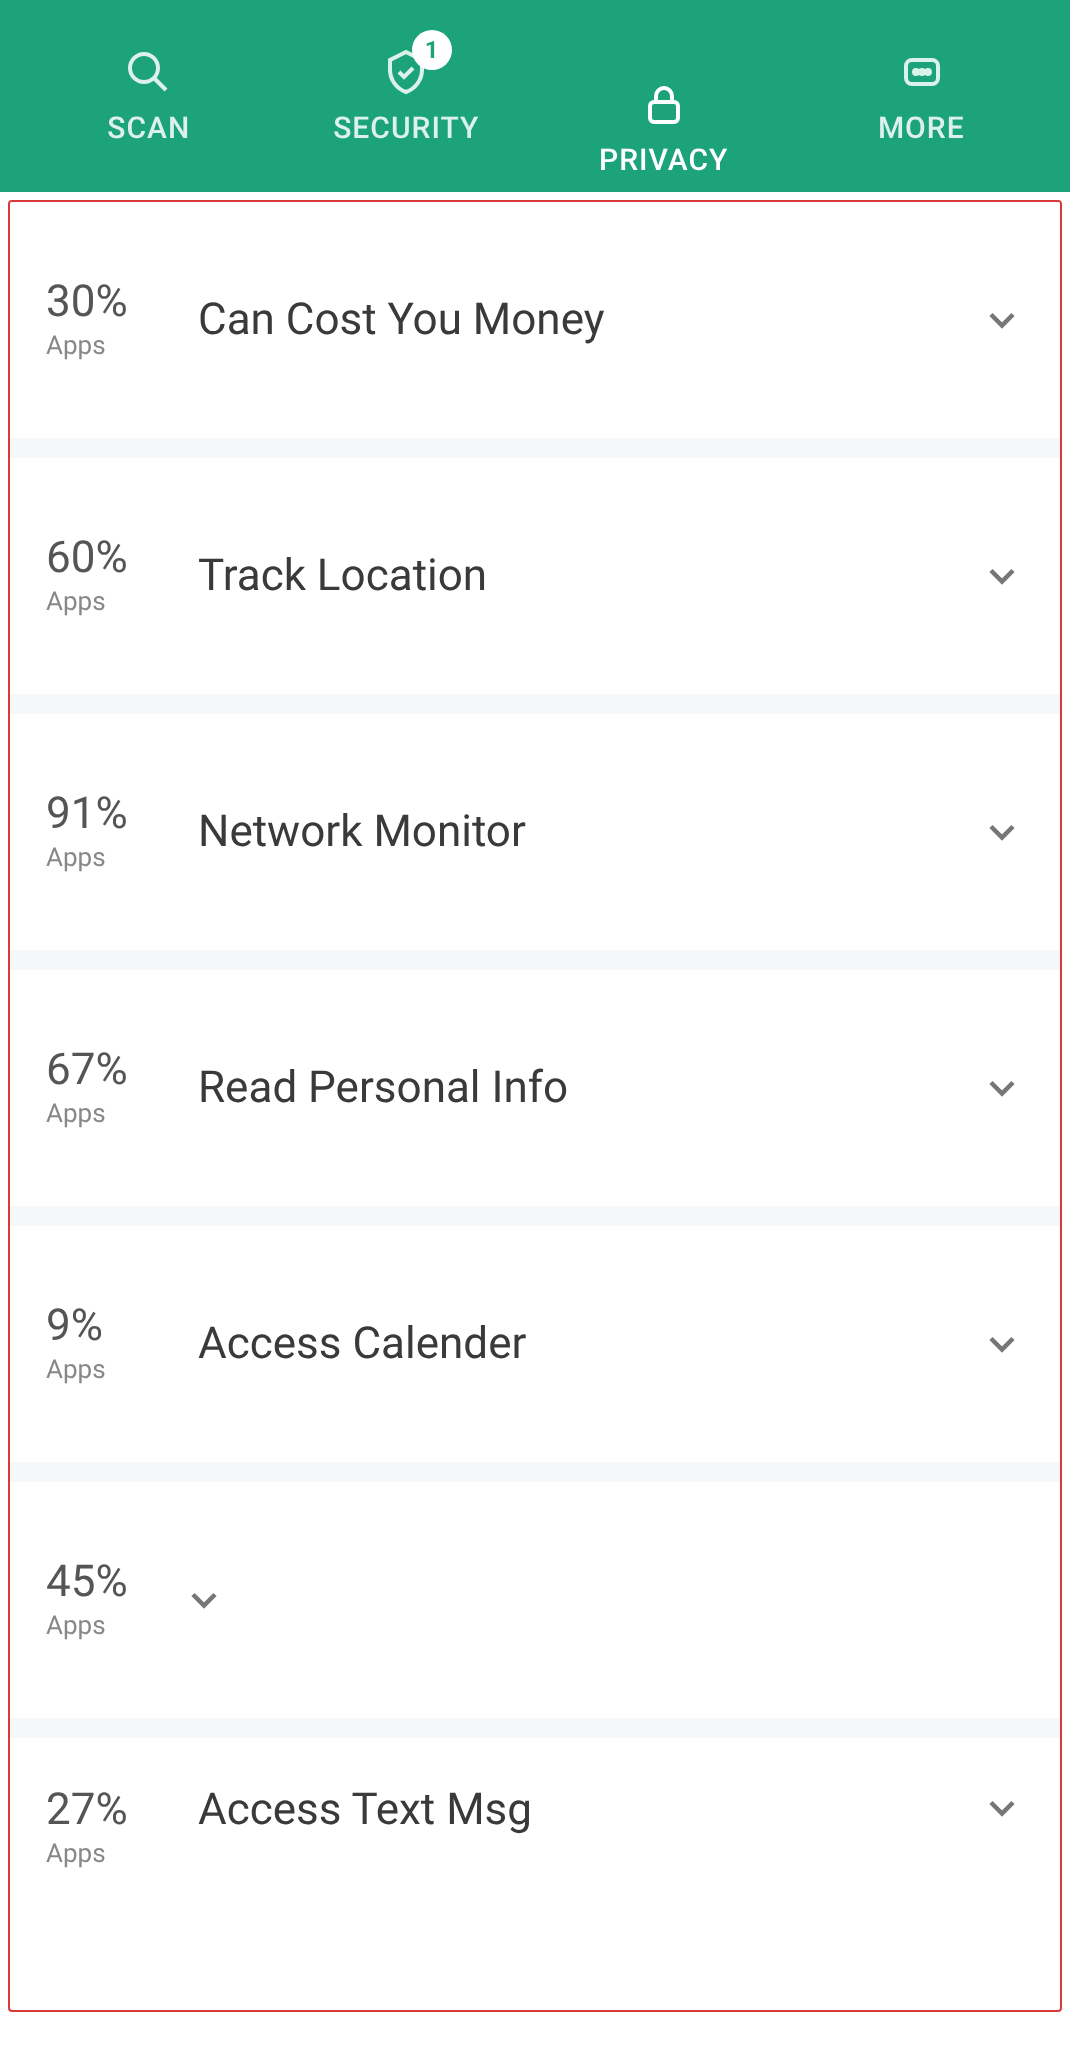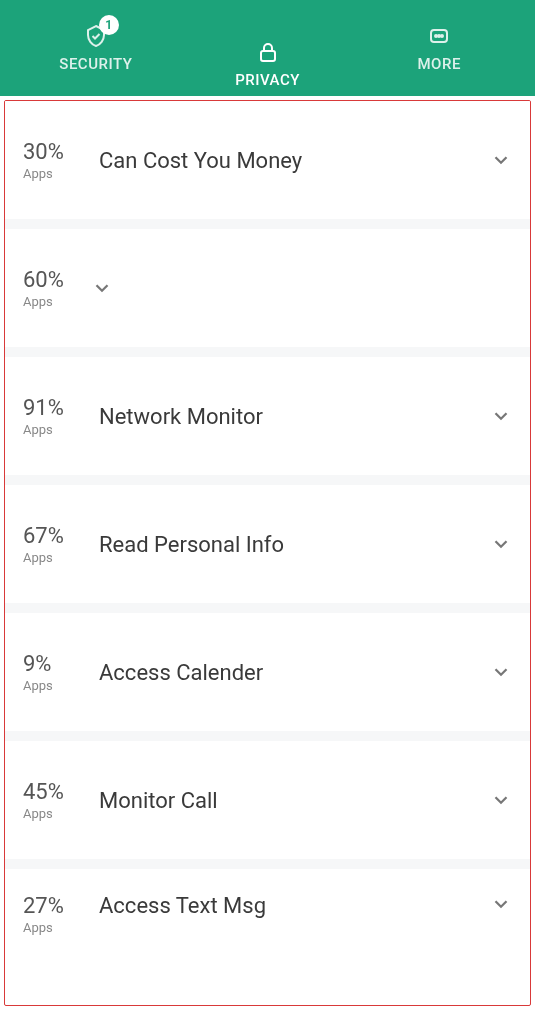--- a/index.html
+++ b/index.html
@@ -112,20 +112,29 @@
       flex-shrink: 0;
       color: #777;
     }
     svg { display: block; }
   </style>
 </head>
 <body>
 
 <div class="header">
 
+  <div class="tab">
+    <span class="icon">
+      <svg width="24" height="24" viewBox="0 0 24 24" fill="none" stroke="#DDF1EB" stroke-width="2">
+        <circle cx="10" cy="10" r="7"></circle>
+          <line x1="15" y1="15" x2="21" y2="21"></line>
+      </svg>
+    </span>
+    <span>SCAN</span>
+  </div>
 
   <div class="tab">
     <span class="icon">
       <svg width="24" height="24" viewBox="0 0 24 24" fill="none" stroke="#DDF1EB" stroke-width="2">
         <path d="M12 2 L20 6 V11 C20 16 16.5 20.5 12 22 C7.5 20.5 4 16 4 11 V6 Z"></path>
         <path d="M8.5 12 L11 14.5 L15.5 10"></path>
       </svg>
       <span class="badge">1</span>
     </span>
     <span>SECURITY</span>
@@ -168,20 +177,21 @@
           <path d="M6 9l6 6 6-6"></path>
         </svg>
     </span>
   </div>
 
   <div class="list-row">
     <div class="pct-col">
       <div class="pct">60%</div>
       <div class="apps">Apps</div>
     </div>
+    <div class="row-title">Track Location</div>
     <span class="chevron">
       <svg width="22" height="22" viewBox="0 0 24 24" fill="none" stroke="#777" stroke-width="2.5">
           <path d="M6 9l6 6 6-6"></path>
         </svg>
     </span>
   </div>
 
   <div class="list-row">
     <div class="pct-col">
       <div class="pct">91%</div>
@@ -219,21 +229,20 @@
           <path d="M6 9l6 6 6-6"></path>
         </svg>
     </span>
   </div>
 
   <div class="list-row">
     <div class="pct-col">
       <div class="pct">45%</div>
       <div class="apps">Apps</div>
     </div>
-    <div class="row-title">Monitor Call</div>
     <span class="chevron">
       <svg width="22" height="22" viewBox="0 0 24 24" fill="none" stroke="#777" stroke-width="2.5">
           <path d="M6 9l6 6 6-6"></path>
         </svg>
     </span>
   </div>
 
   <div class="list-row">
     <div class="pct-col">
       <div class="pct">27%</div>

